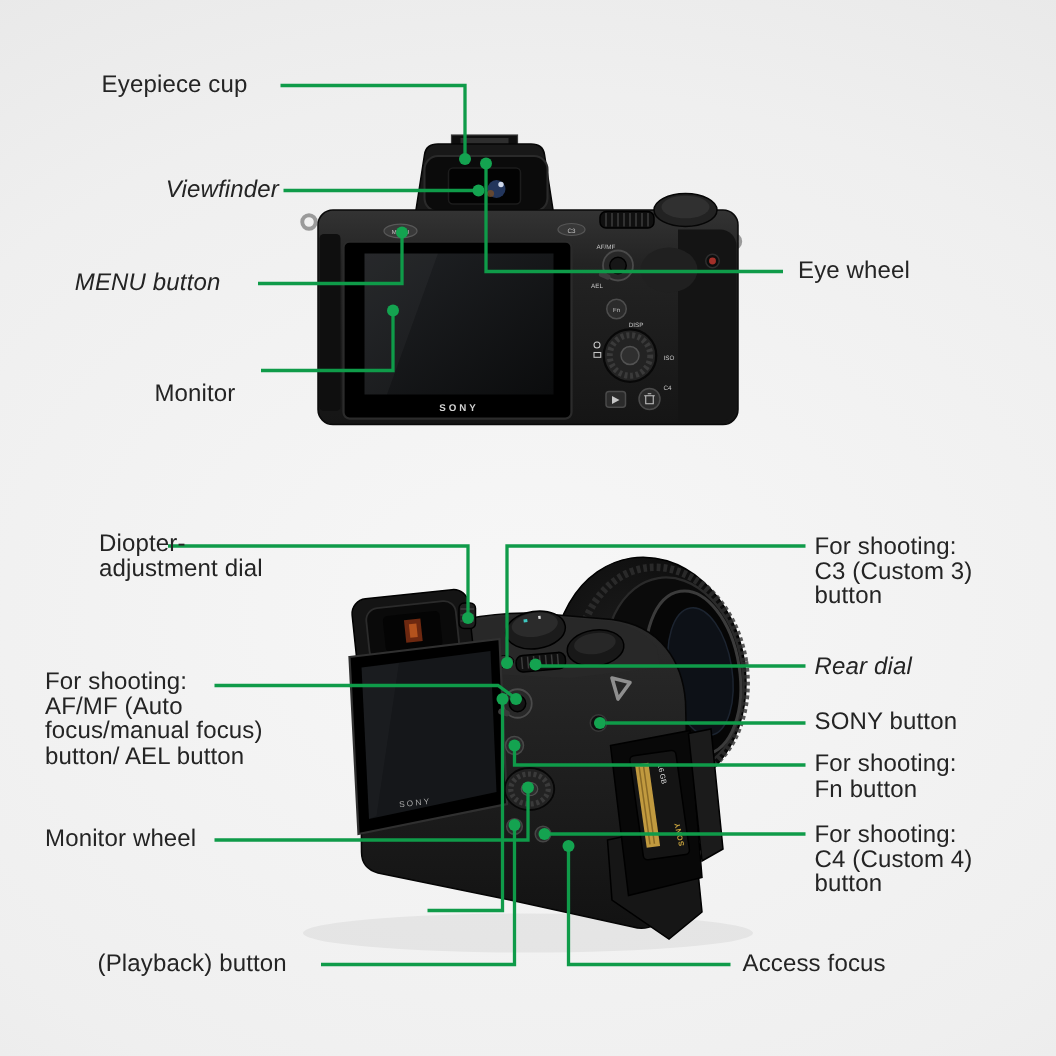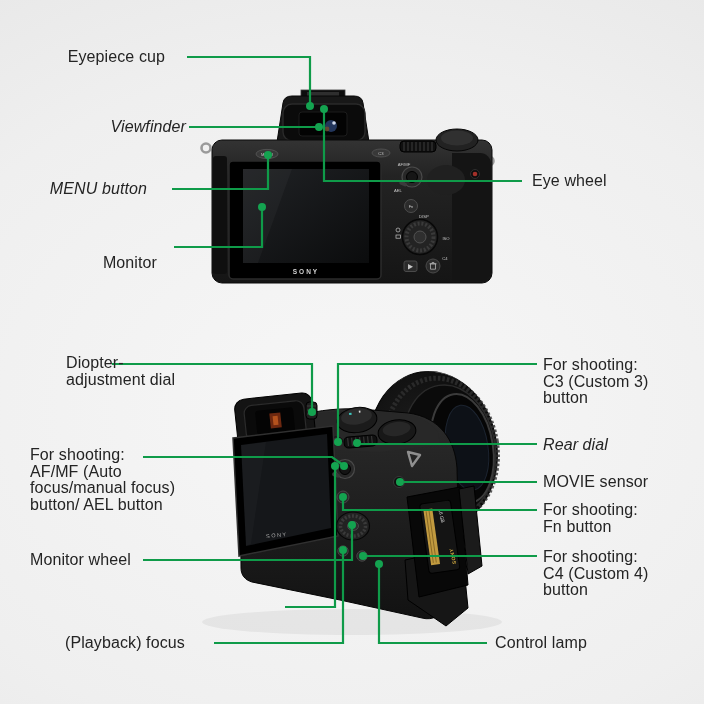--- a/index.html
+++ b/index.html
@@ -259,23 +259,23 @@
   <div class="lbl" style="left:30px;top:355px;margin-left:36px;">Diopter-
 adjustment dial</div>
   <div class="lbl" style="left:543px;top:357px;">For shooting:
 C3 (Custom 3)
 button</div>
   <div class="lbl" style="left:30px;top:447px;">For shooting:
 AF/MF (Auto
 focus/manual focus)
 button/ AEL button</div>
   <div class="lbl" style="left:543px;top:437px;font-style:italic;">Rear dial</div>
-  <div class="lbl" style="left:543px;top:474px;">MOVIE sensor</div>
+  <div class="lbl" style="left:543px;top:474px;">SONY button</div>
   <div class="lbl" style="left:543px;top:502px;">For shooting:
 Fn button</div>
   <div class="lbl" style="left:30px;top:552px;">Monitor wheel</div>
   <div class="lbl" style="left:543px;top:549px;">For shooting:
 C4 (Custom 4)
 button</div>
-  <div class="lbl" style="left:65px;top:635px;">(Playback) focus</div>
-  <div class="lbl" style="left:495px;top:635px;">Control lamp</div>
+  <div class="lbl" style="left:65px;top:635px;">(Playback) button</div>
+  <div class="lbl" style="left:495px;top:635px;">Access focus</div>
 
 </div>
 
 </body></html>

